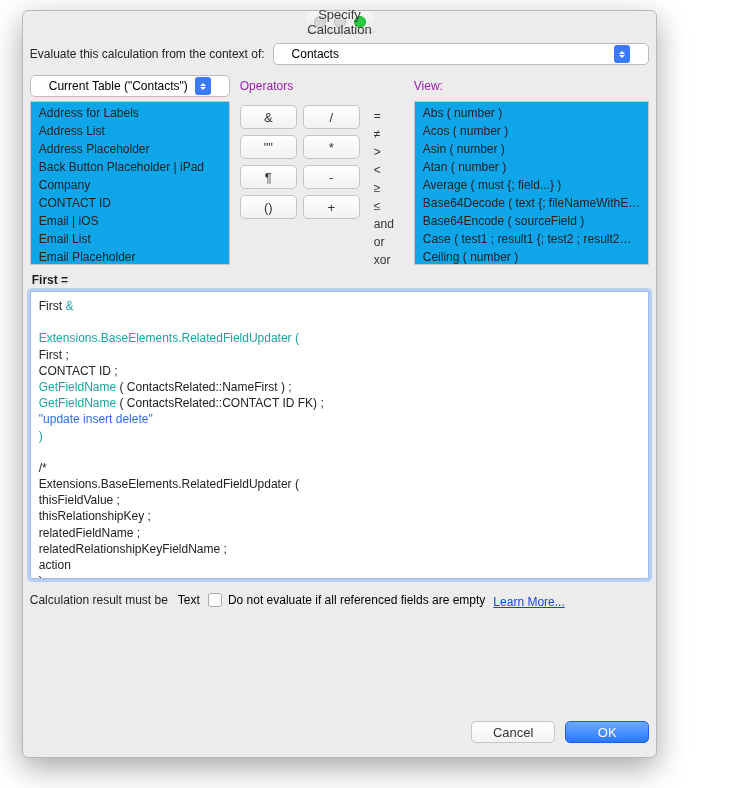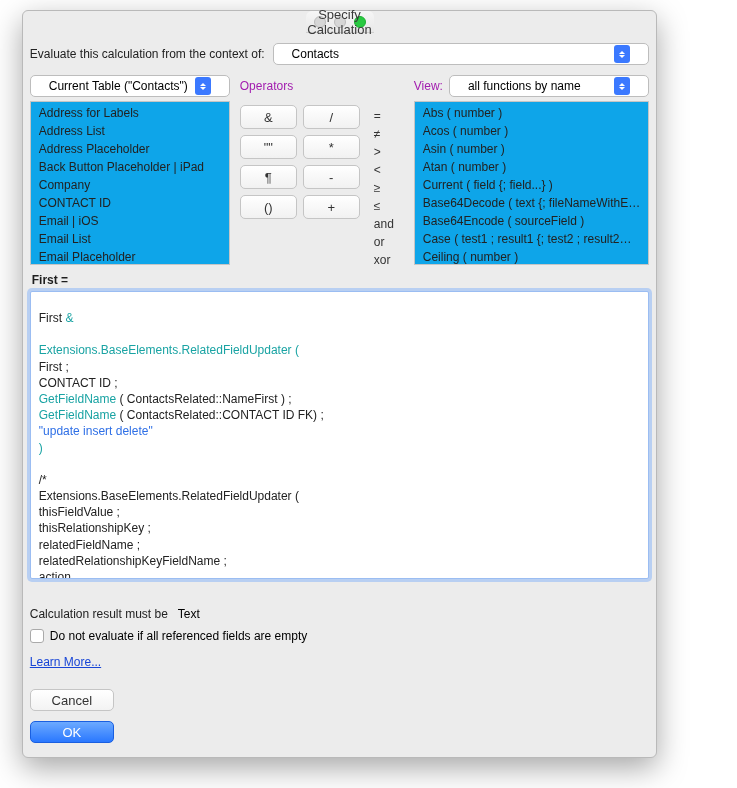--- a/index.html
+++ b/index.html
@@ -106,38 +106,38 @@
   .view-row .dropdown { flex:1; }
 
   .formula-label { margin-top:8px; font-weight:bold; color:#1e1e1e; padding-left:2px; }
   .formula-box {
     margin-top:4px;
     height:288px;
     background:#fff;
     border:1px solid #9bbdf2;
     border-radius:2px;
     box-shadow: 0 0 0 3px rgba(90,155,255,0.35);
-    padding:18px 8px;
+    padding:6px 8px;
     font-family: -apple-system, "Helvetica Neue", Arial, sans-serif;
     font-size:12px;
     line-height:1.35;
     white-space:pre;
     overflow:hidden;
     color:#222;
   }
   .teal { color:#19a3a3; }
   .blue { color:#2e6fe6; }
   .black { color:#222; }
 
-  .below { margin-top:28px; display:flex; flex-direction:column; gap:8px; }
+  .below { margin-top:12px; display:flex; flex-direction:row; gap:8px; }
   .check-row { display:flex; align-items:center; gap:6px; }
   .chk { width:14px; height:14px; border:1px solid #aaa; border-radius:3px; background:#fff; }
   .link { color:#1845d6; text-decoration:underline; margin-top:4px; cursor:pointer; }
 
-  .btnrow { margin-top:auto; display:flex; justify-content:flex-end; gap:10px; padding-top:12px;flex-direction:column; }
+  .btnrow { margin-top:auto; display:flex; justify-content:flex-end; gap:10px; padding-top:12px; }
   .btn {
     width:84px; height:22px;
     border-radius:5px;
     display:flex; align-items:center; justify-content:center;
     font-size:13px;
   }
   .btn.cancel { background:linear-gradient(#ffffff,#f3f3f3); border:1px solid #c5c5c5; color:#333; }
   .btn.ok { background:linear-gradient(#6caaff,#2a78ff); border:1px solid #1a5fe0; color:#fff; }
 </style>
 </head>
@@ -210,31 +210,27 @@
             <div class="ri">≤</div>
             <div class="ri">and</div>
             <div class="ri">or</div>
             <div class="ri">xor</div>
           </div>
       </div>
 
       <div class="col4">
         <div class="col-header view-row">
           <span class="lbl2">View:</span>
-          <div class="dropdown">
-            <span>all functions by name</span>
-            <div class="dd-caret"></div>
-          </div>
         </div>
         <div class="listbox" id="func-list">
             <div class="li">Abs ( number )</div>
             <div class="li">Acos ( number )</div>
             <div class="li">Asin ( number )</div>
             <div class="li">Atan ( number )</div>
-            <div class="li">Current ( field {; field...} )</div>
+            <div class="li">Average ( must {; field...} )</div>
             <div class="li">Base64Decode ( text {; fileNameWithE…</div>
             <div class="li">Base64Encode ( sourceField )</div>
             <div class="li">Case ( test1 ; result1 {; test2 ; result2…</div>
             <div class="li">Ceiling ( number )</div>
           </div>
       </div>
     </div>
 
     <div class="formula-label">First =</div>
 

